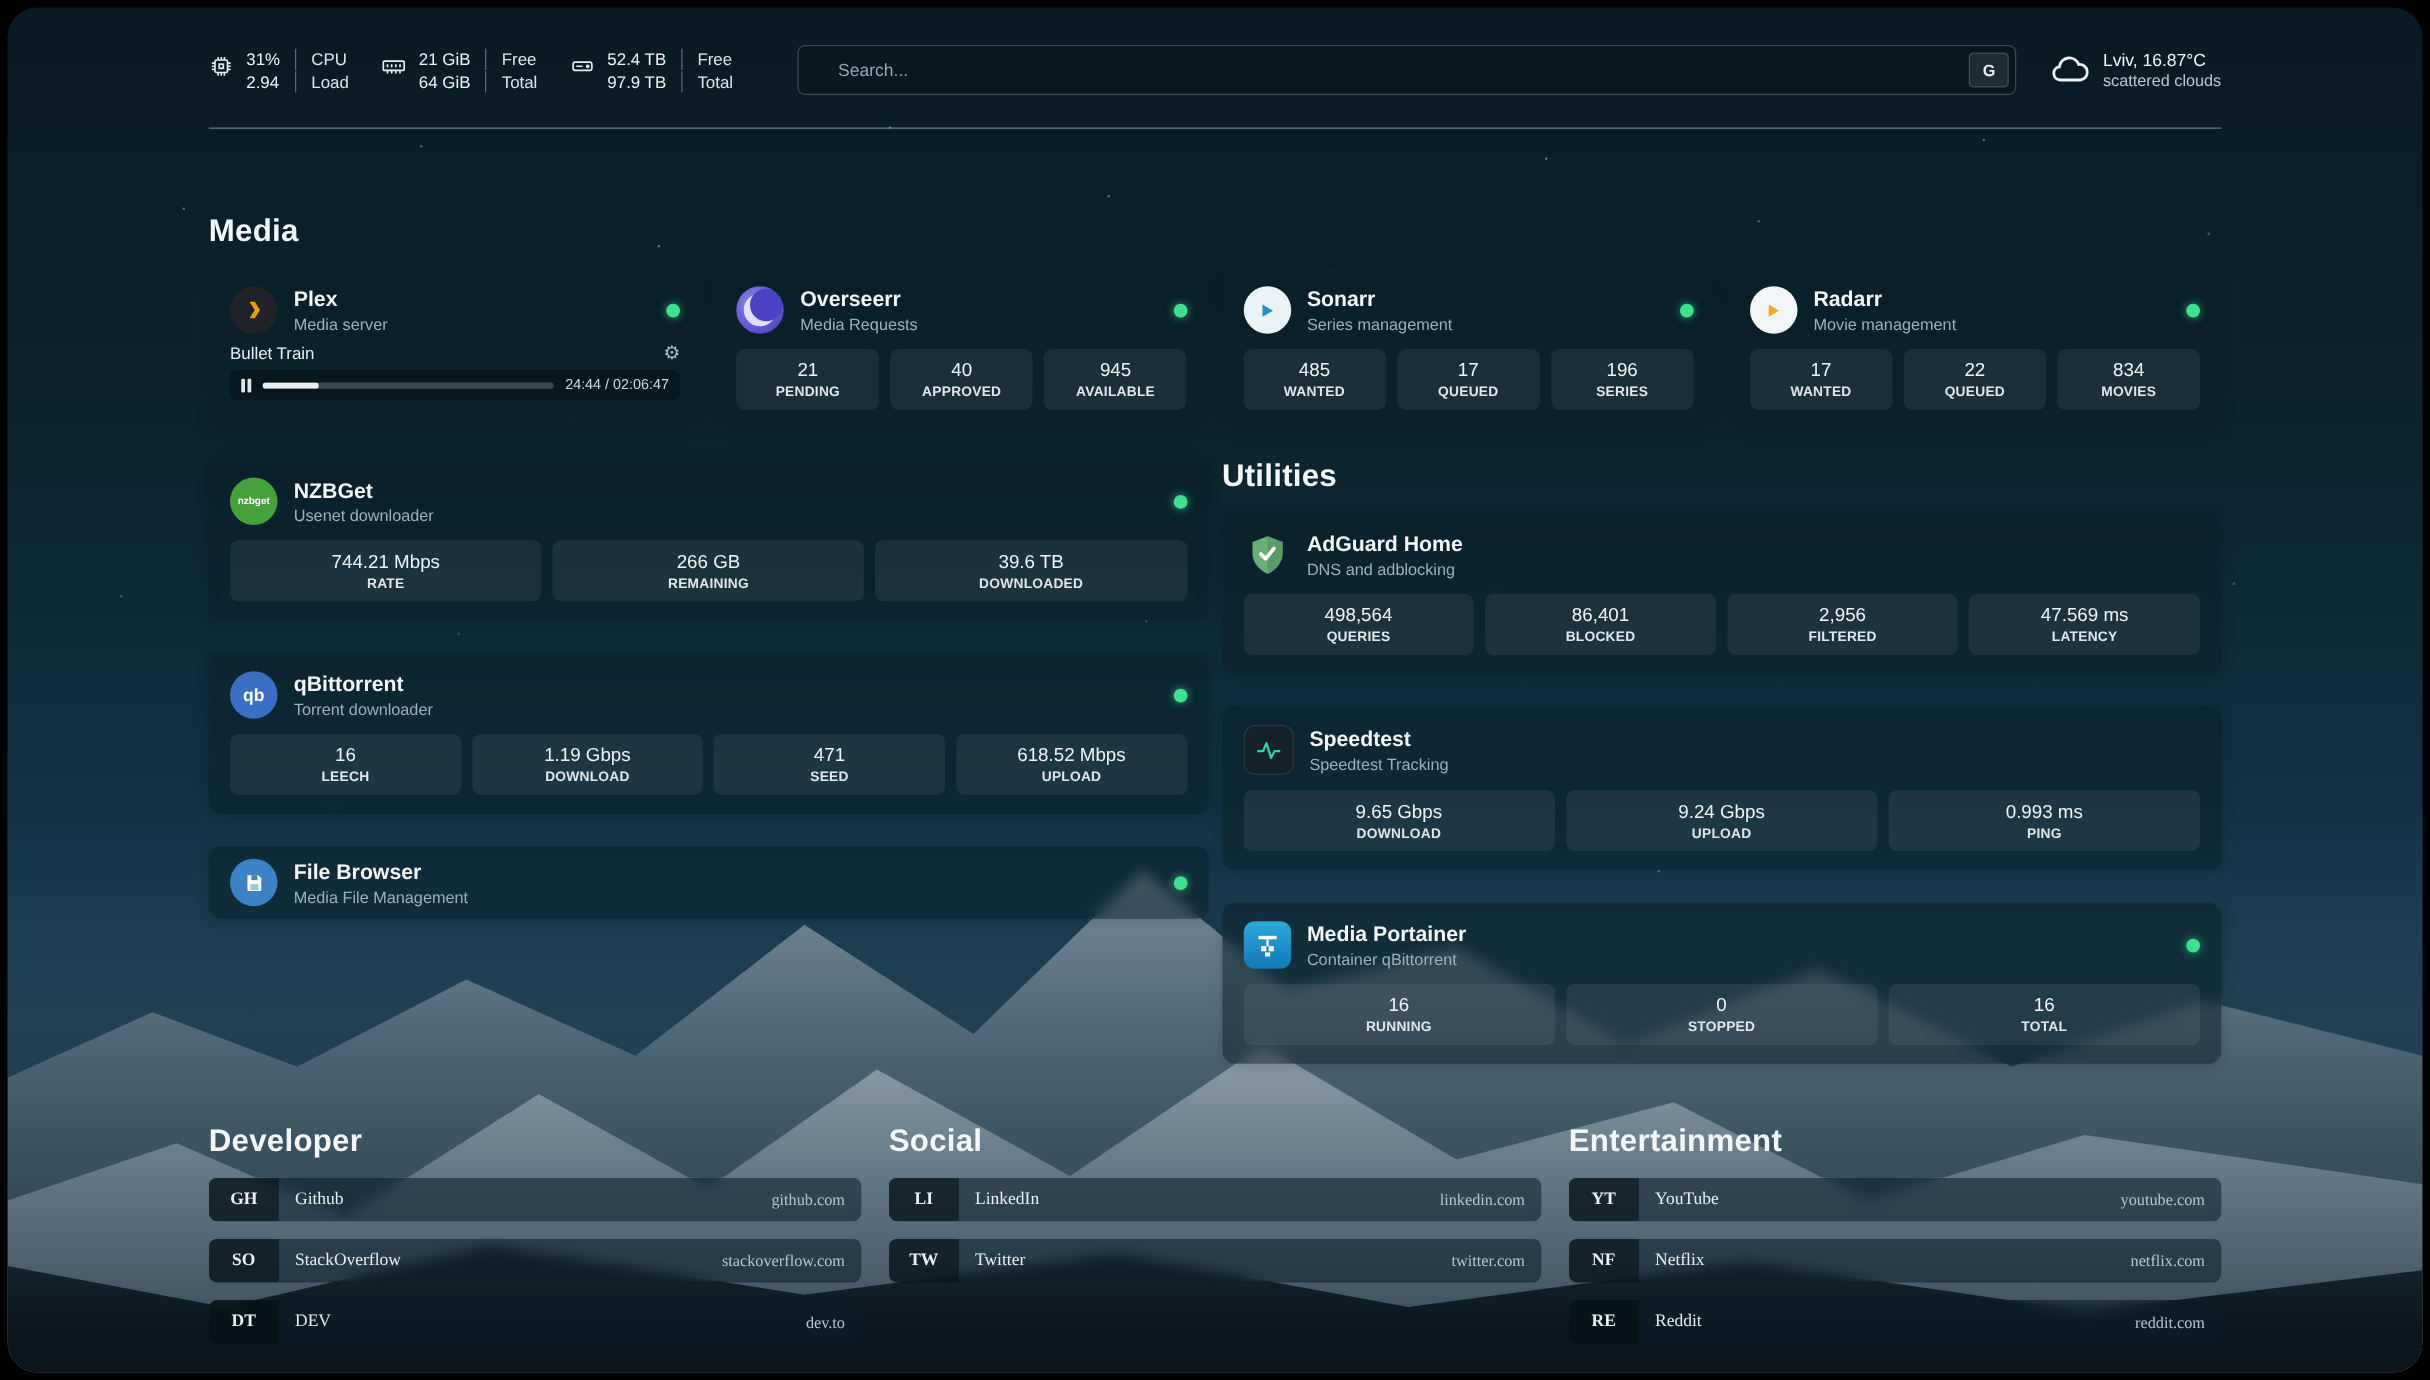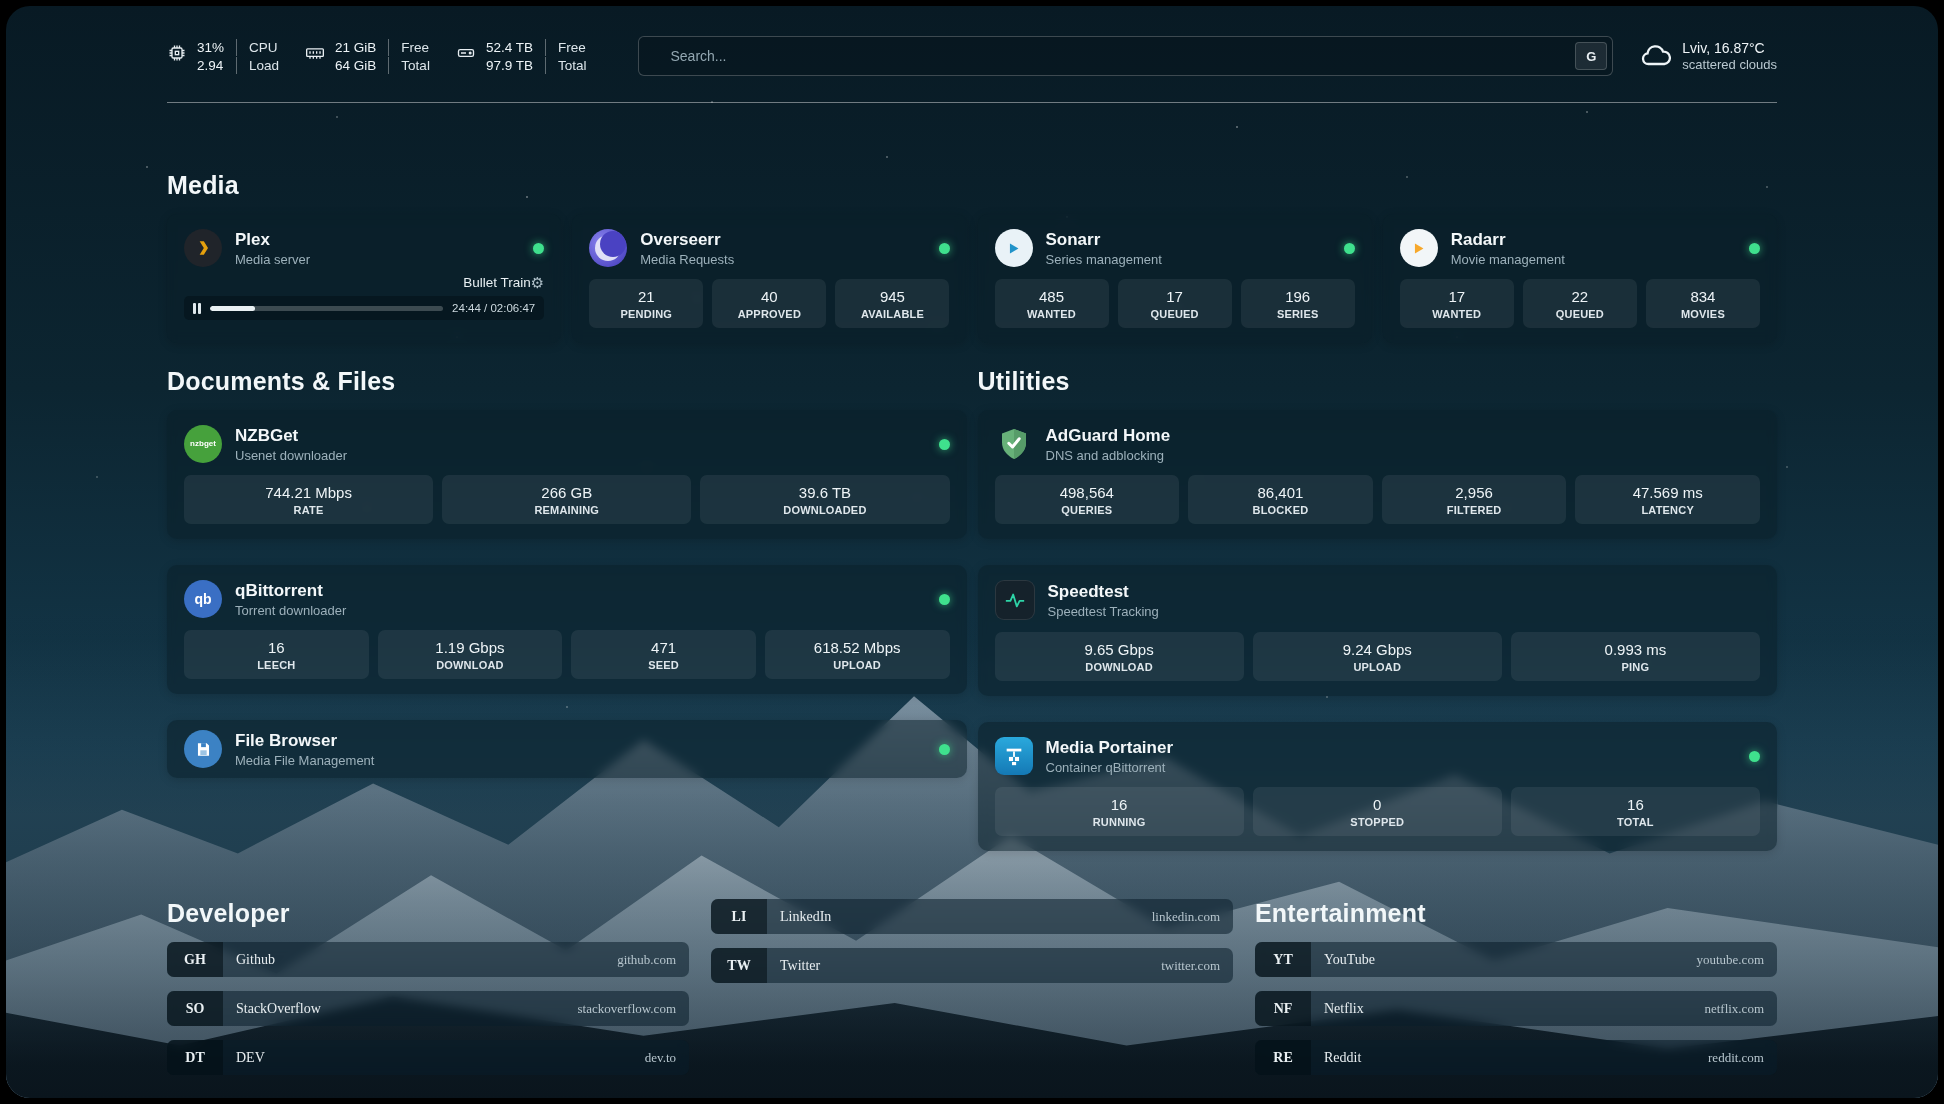--- a/index.html
+++ b/index.html
@@ -107,21 +107,21 @@
   .icon-radarr{background:#f2f6f8;}
   .icon-nzbget{background:#46a13c;color:#fff;font-size:8px;}
   .icon-qb{background:#3a6fc4;color:#fff;font-size:14px;}
   .icon-fb{background:#3c82c4;}
   .icon-adguard{background:transparent;border-radius:8px;}
   .icon-speedtest{background:#15222b;border-radius:9px;border:1px solid rgba(255,255,255,.1);}
   .icon-portainer{background:linear-gradient(180deg,#2aa9dd,#1479b5);border-radius:9px;}
 
   
   .np{margin-top:8px;display:flex;flex-direction:column;}
-  .np-row1{display:flex;align-items:center;justify-content:flex-end;}
+  .np-row1{display:flex;align-items:center;justify-content:space-between;}
   .np-title{font-size:13.5px;color:#e9f0f3;}
   .gear{color:#aebfc8;font-size:15px;cursor:pointer;line-height:1;}
   .np-strip{margin-top:6px;background:rgba(4,16,23,.55);border-radius:5px;padding:6px 9px;
     display:flex;align-items:center;gap:9px;}
   .pause{display:flex;gap:2.5px;align-items:center;cursor:pointer;}
   .pause i{width:2.5px;height:11px;background:#dfe8ec;display:block;border-radius:1px;}
   .np-track{flex:1;height:5px;border-radius:3px;background:rgba(255,255,255,.22);overflow:hidden;cursor:pointer;}
   .np-fill{height:100%;background:#e9f0f3;border-radius:3px;}
   .np-time{font-size:11.5px;color:#cdd9df;white-space:nowrap;}
 
@@ -356,21 +356,20 @@
             </div>
           </div>
         </div>
 
       </div>
     </section>
 
     <div class="two-col">
 
       <section class="col">
-        <h2 class="sec-title">Documents &amp; Files</h2>
         <div class="col-cards">
 
           <div class="card">
             <div class="card-head">
               <span class="icon icon-nzbget">nzbget</span>
               <div class="head-text">
                 <div class="app-name">NZBGet</div>
                 <div class="app-sub">Usenet downloader</div>
               </div>
               <span class="dot"></span>
@@ -560,20 +559,21 @@
           </div>
           <div class="bm">
             <span class="bm-abbr">DT</span>
             <span class="bm-name">DEV</span>
             <span class="bm-url">dev.to</span>
           </div>
         </div>
       </section>
 
       <section class="bm-col">
+        <h2 class="sec-title">Social</h2>
         <div class="bm-list">
           <div class="bm">
             <span class="bm-abbr">LI</span>
             <span class="bm-name">LinkedIn</span>
             <span class="bm-url">linkedin.com</span>
           </div>
           <div class="bm">
             <span class="bm-abbr">TW</span>
             <span class="bm-name">Twitter</span>
             <span class="bm-url">twitter.com</span>

